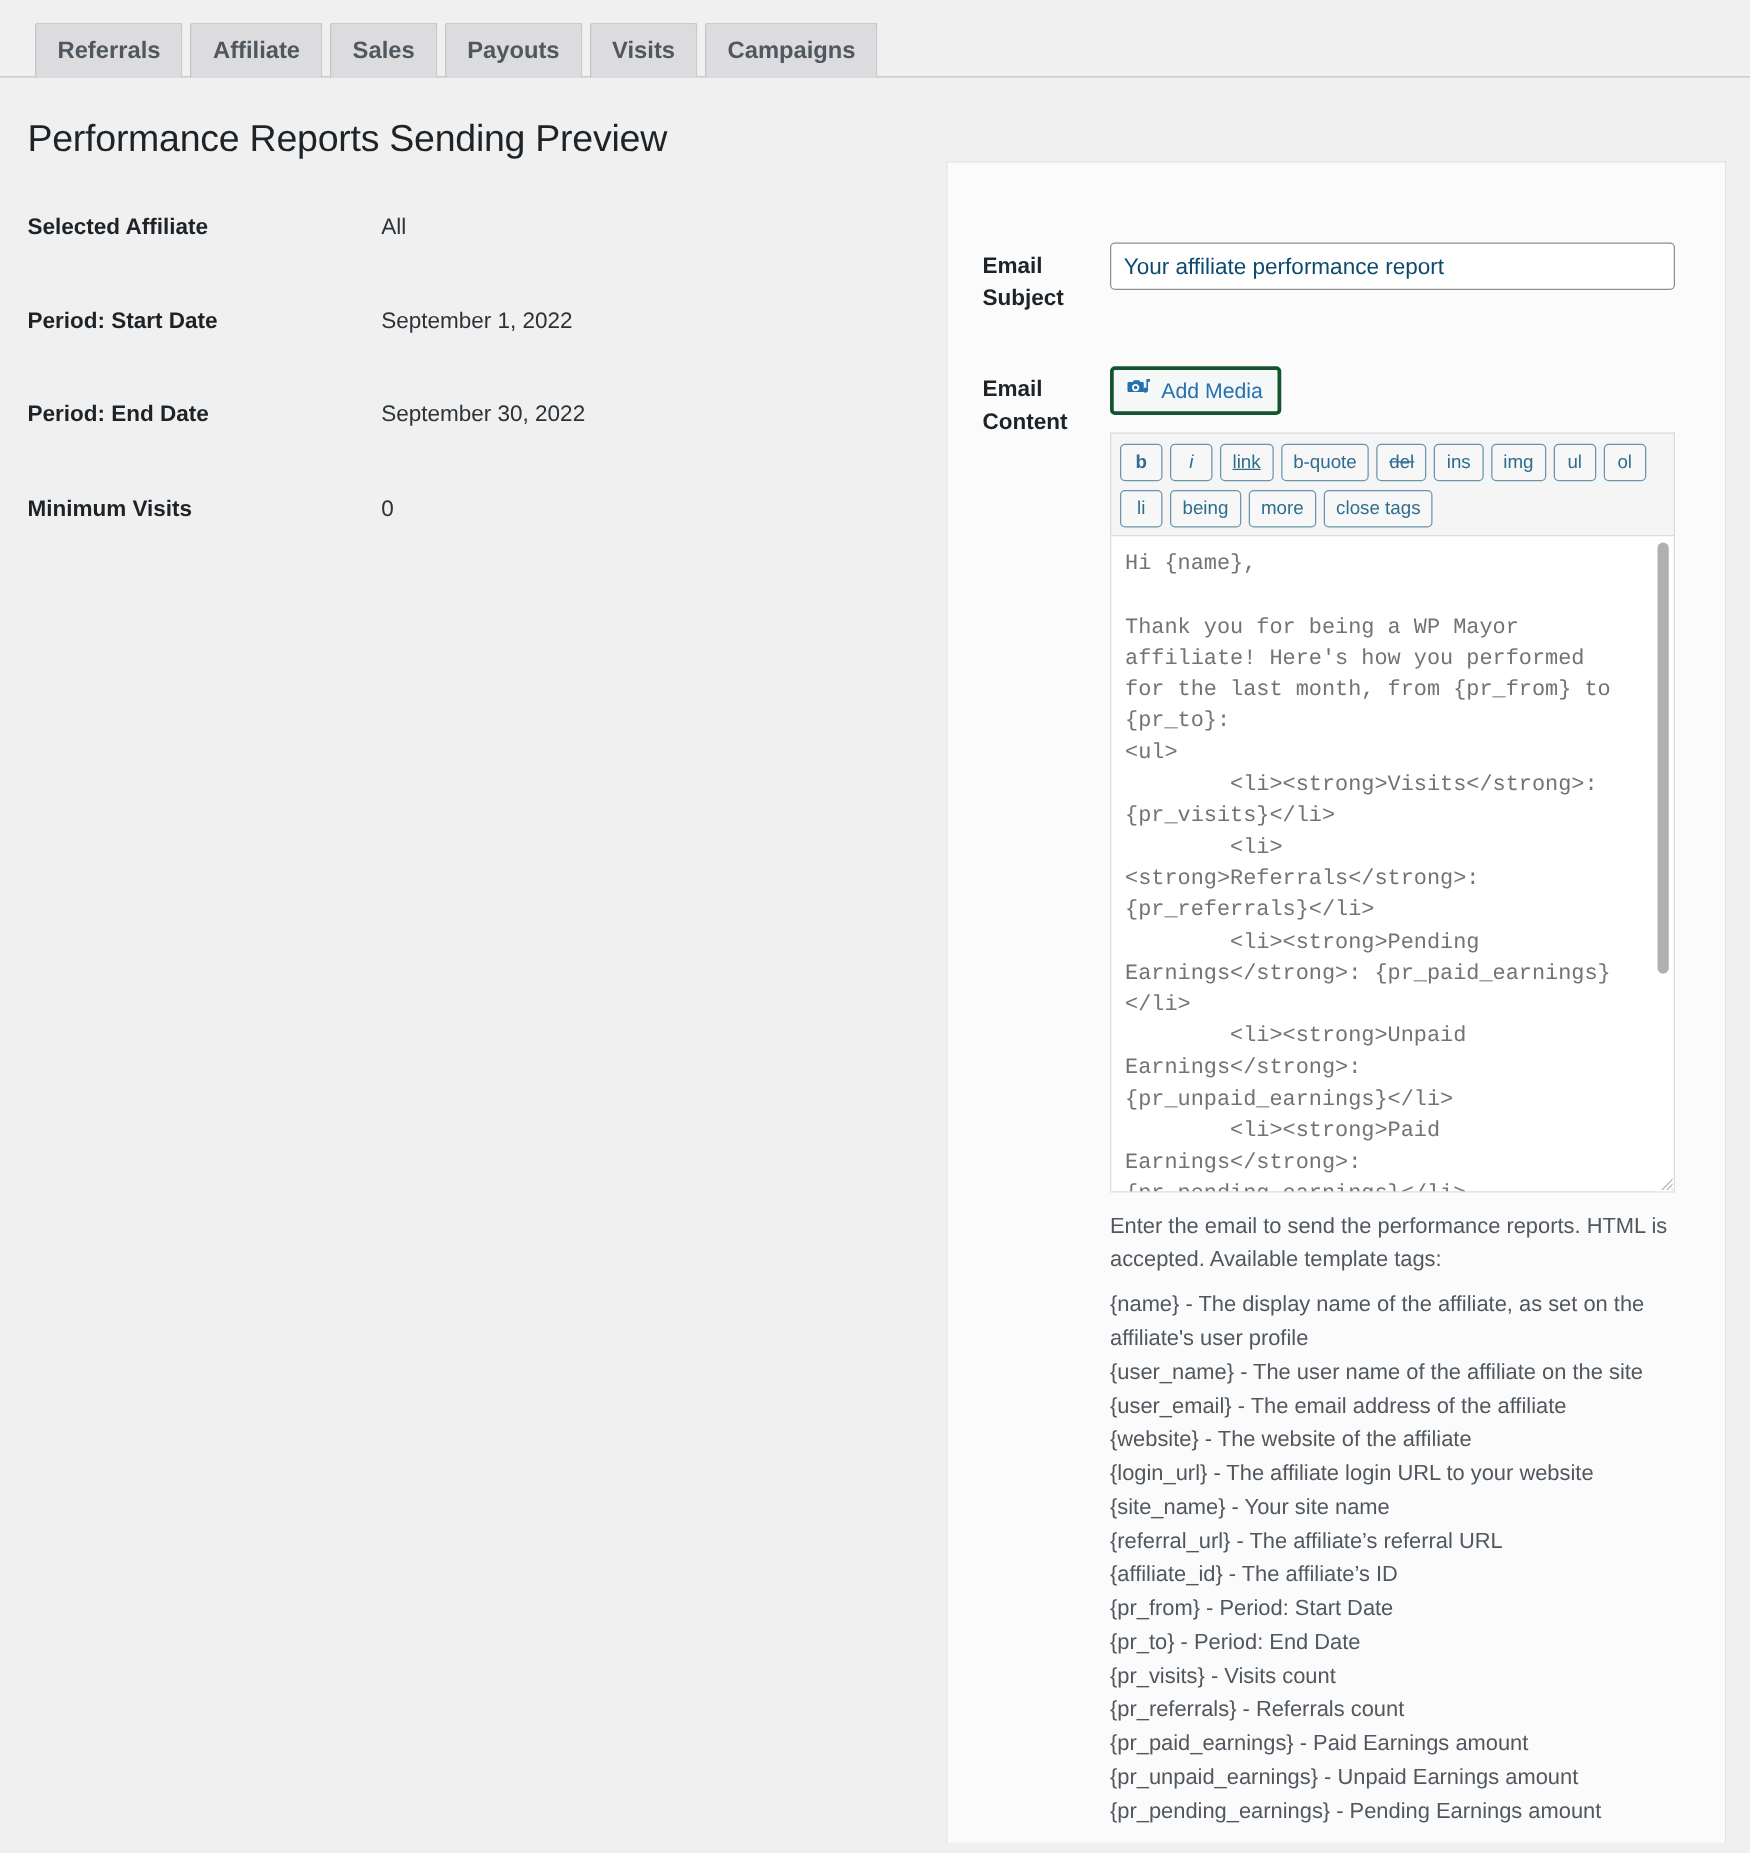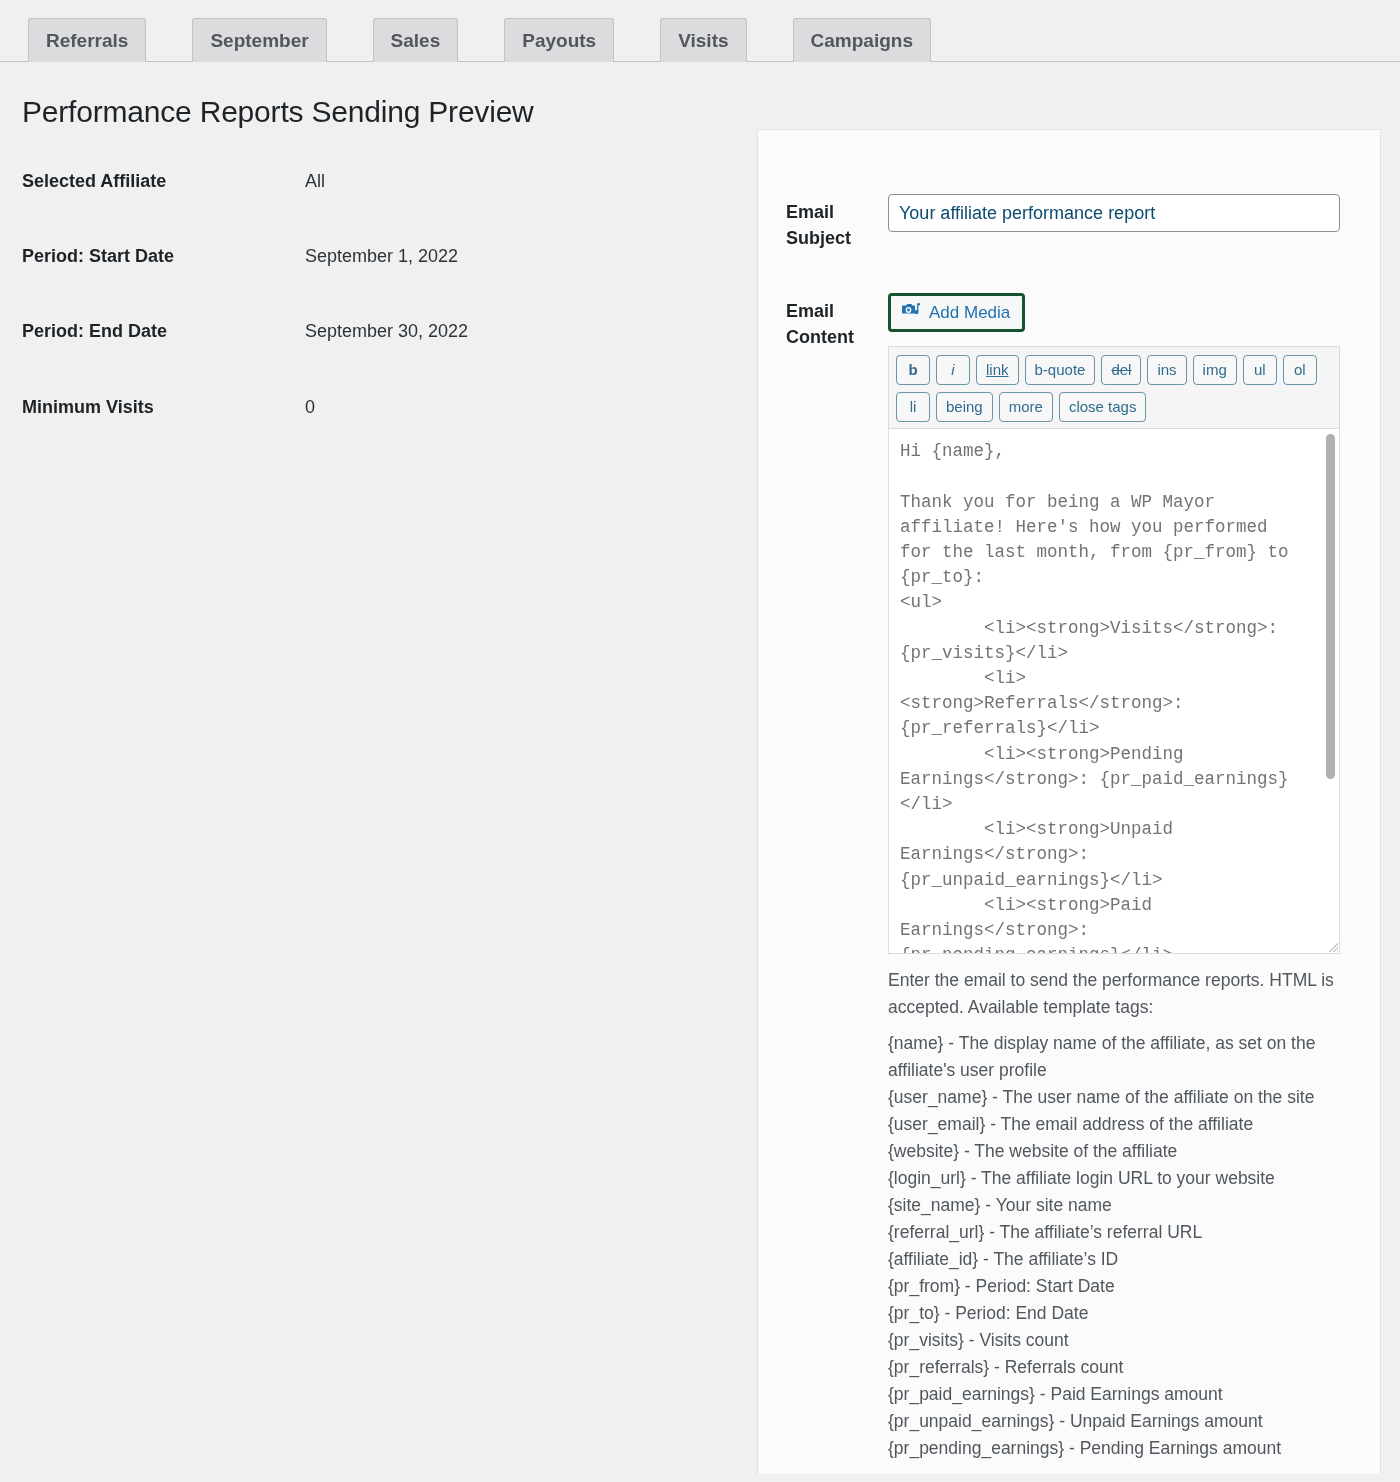--- a/index.html
+++ b/index.html
@@ -234,26 +234,26 @@
     color: #50575e;
   }
   .help p { margin: 0 0 9px 0; }
   .help .tags { margin: 0; }
   .help .tags div { white-space: normal; }
 </style>
 </head>
 <body>
 
 <div class="tabwrap">
-  <div id="tabs-host" style="display:flex;align-items:flex-end;gap:40px;">
+  <div id="tabs-host" style="display:flex;align-items:flex-end;">
       <a class="tab">
         <span>Referrals</span>
       </a>
       <a class="tab">
-        <span>September</span>
+        <span>Affiliate</span>
       </a>
       <a class="tab">
         <span>Sales</span>
       </a>
       <a class="tab">
         <span>Payouts</span>
       </a>
       <a class="tab">
         <span>Visits</span>
       </a>

